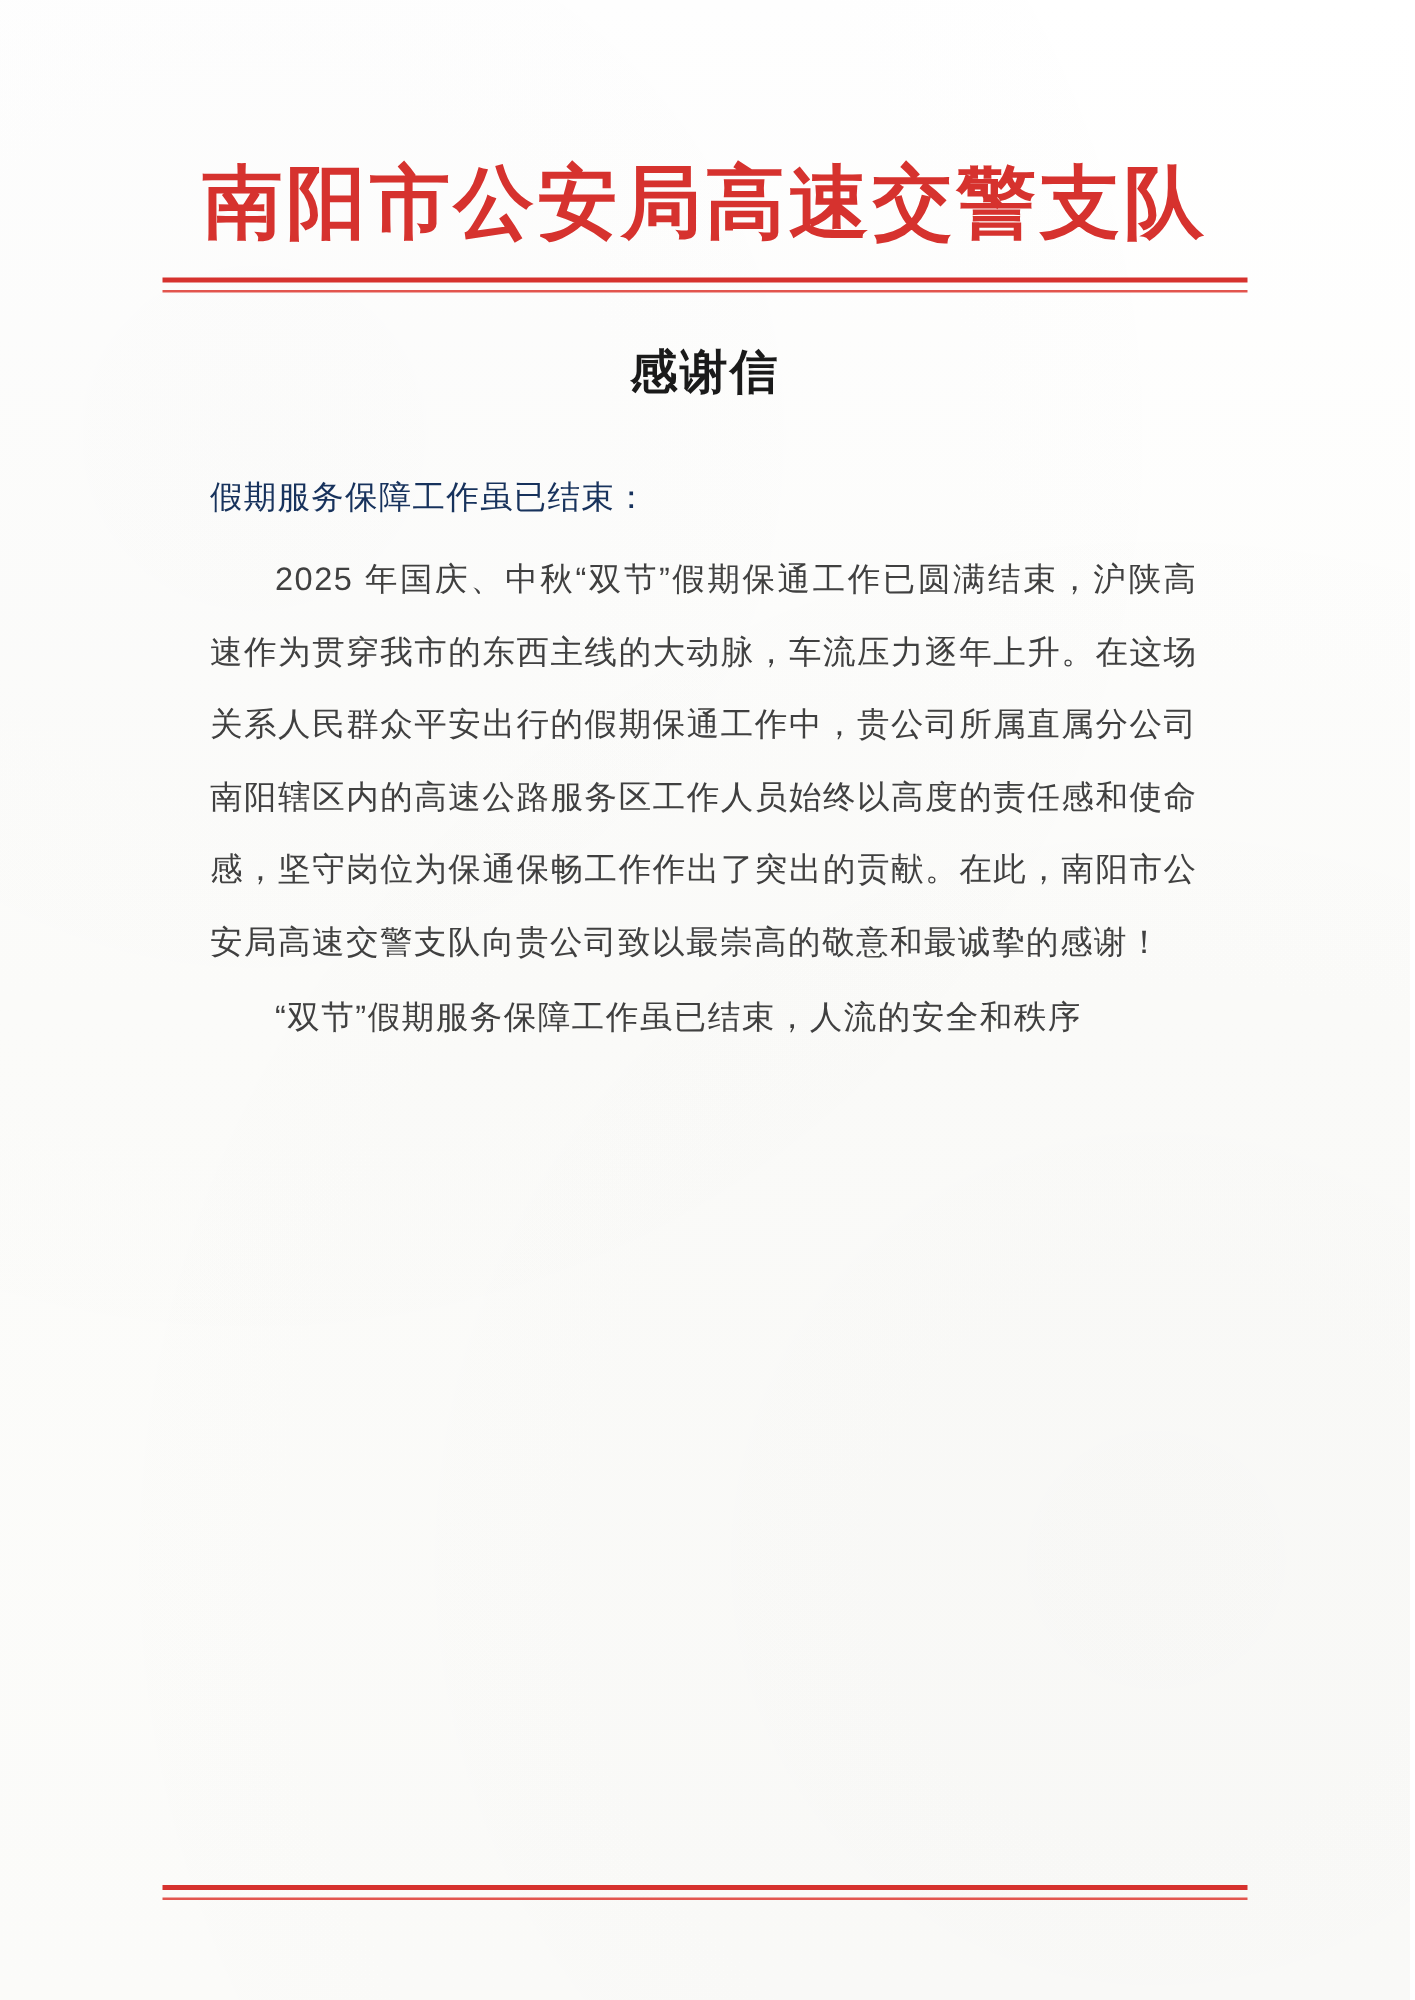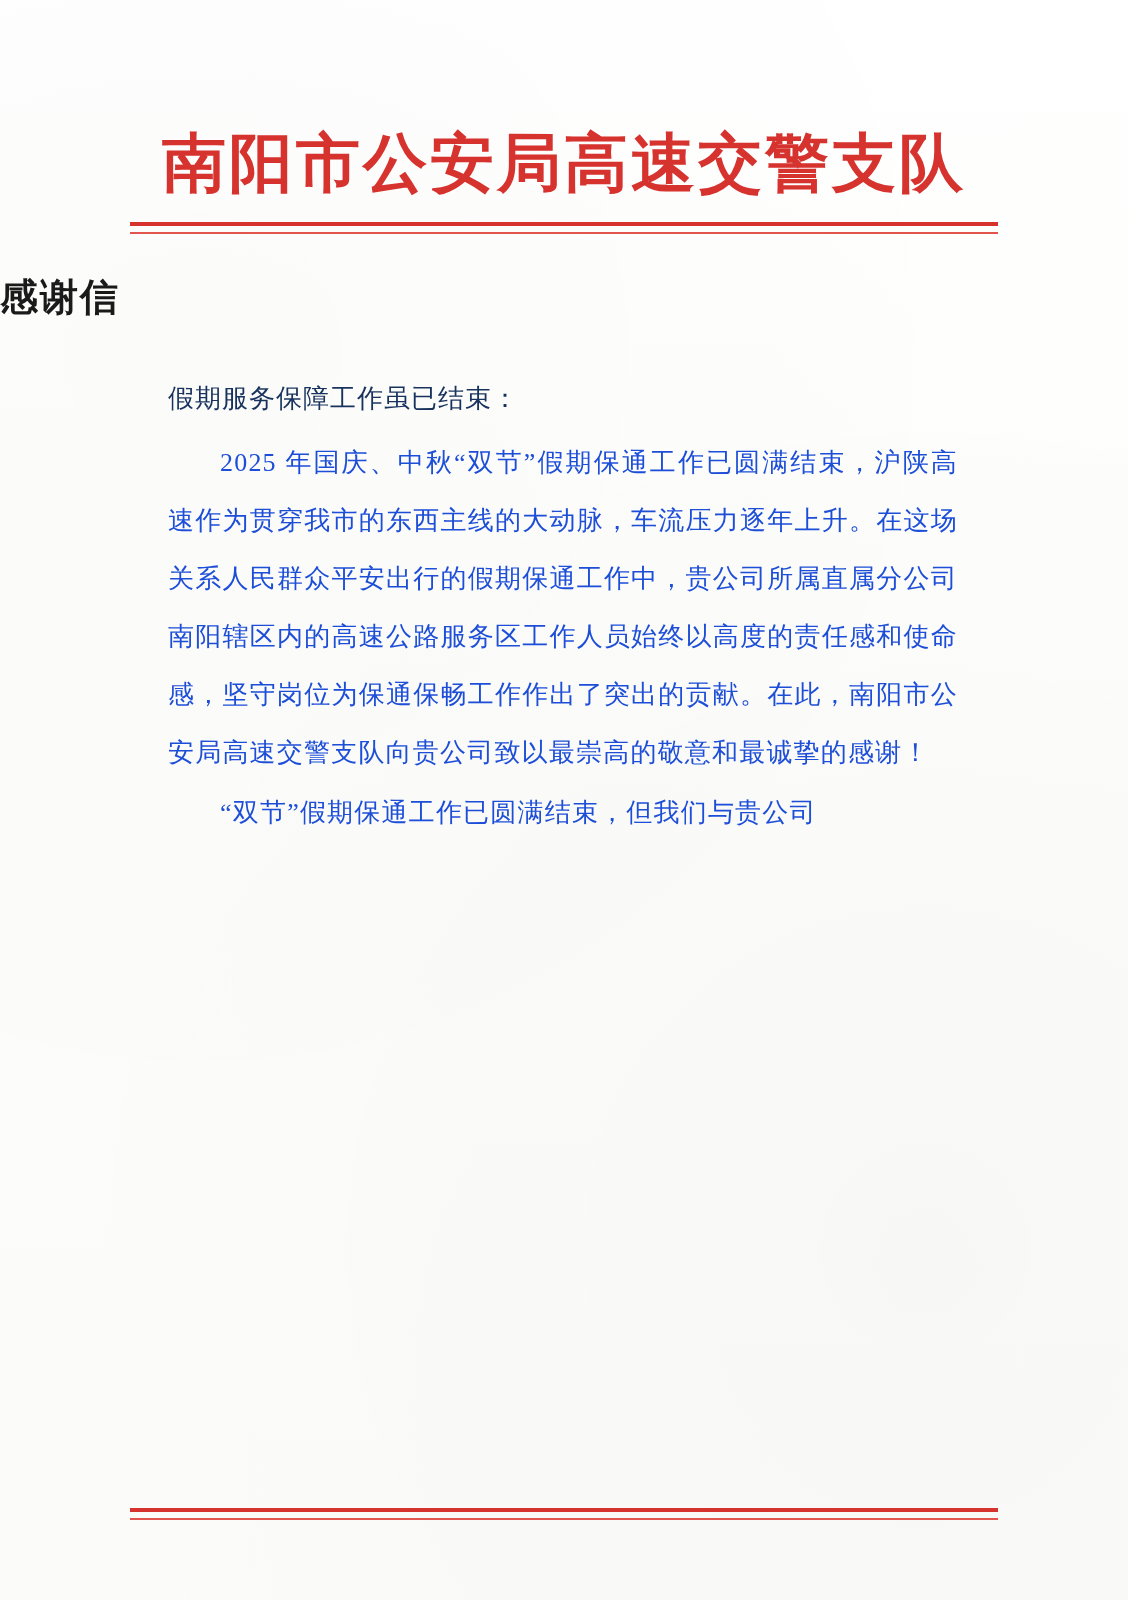--- a/index.html
+++ b/index.html
@@ -62,20 +62,21 @@
     background: #e06a5f;
   }
   #top-rule-1 { top: 222px; }
   #top-rule-2 { top: 232px; height: 2px; background:#e2554e; }
 
   .doc-title {
     position: absolute;
     top: 272px;
     left: 0;
     width: 100%;
+    text-align: center;
     font-family: "DejaVu Sans", "Liberation Sans", sans-serif;
     font-weight: bold;
     font-size: 38px;
     letter-spacing: 2px;
     color: #1a1a1a;
   }
 
   .body-area {
     position: absolute;
     top: 378px;
@@ -85,28 +86,28 @@
   .salutation {
     font-size: 26px;
     color: #17325c;
     line-height: 1.6;
     letter-spacing: 1px;
     margin-bottom: 14px;
     font-family: "DejaVu Serif", "Liberation Serif", serif;
   }
   .para {
     font-size: 26px;
-    color: #1d4ed8;
+    color: #404040;
     line-height: 58px;
     letter-spacing: 1.2px;
     text-align: justify;
     text-justify: inter-ideograph;
     text-indent: 2em;
     margin: 0 0 2px 0;
-    font-family: Liberation Serif, serif;
+    font-family: Liberation Sans, sans-serif;
   }
   .bottom-rules {
     position: absolute;
     bottom: 0;
     left: 0;
     width: 100%;
     height: 120px;
   }
   #bot-rule-1 { position:absolute; left:130px; right:130px; top: 28px; height: 4px; background:#d6322e; }
   #bot-rule-2 { position:absolute; left:130px; right:130px; top: 38px; height: 2px; background:#e2554e; }
@@ -122,20 +123,20 @@
   </div>
 
   <div class="rule-thick" id="top-rule-1"></div>
   <div class="rule-thin" id="top-rule-2"></div>
 
   <div class="doc-title">感谢信</div>
 
   <div class="body-area">
     <div class="salutation">假期服务保障工作虽已结束：</div>
     <p class="para">2025 年国庆、中秋“双节”假期保通工作已圆满结束，沪陕高速作为贯穿我市的东西主线的大动脉，车流压力逐年上升。在这场关系人民群众平安出行的假期保通工作中，贵公司所属直属分公司南阳辖区内的高速公路服务区工作人员始终以高度的责任感和使命感，坚守岗位为保通保畅工作作出了突出的贡献。在此，南阳市公安局高速交警支队向贵公司致以最崇高的敬意和最诚挚的感谢！</p>
-    <p class="para">“双节”假期保通工作已圆满结束，但我们与贵公司</p>
+    <p class="para">“双节”假期服务保障工作虽已结束，人流的安全和秩序</p>
   </div>
 
   <div class="bottom-rules">
     <div id="bot-rule-1"></div>
     <div id="bot-rule-2"></div>
   </div>
 </div>
 
 </body></html>

